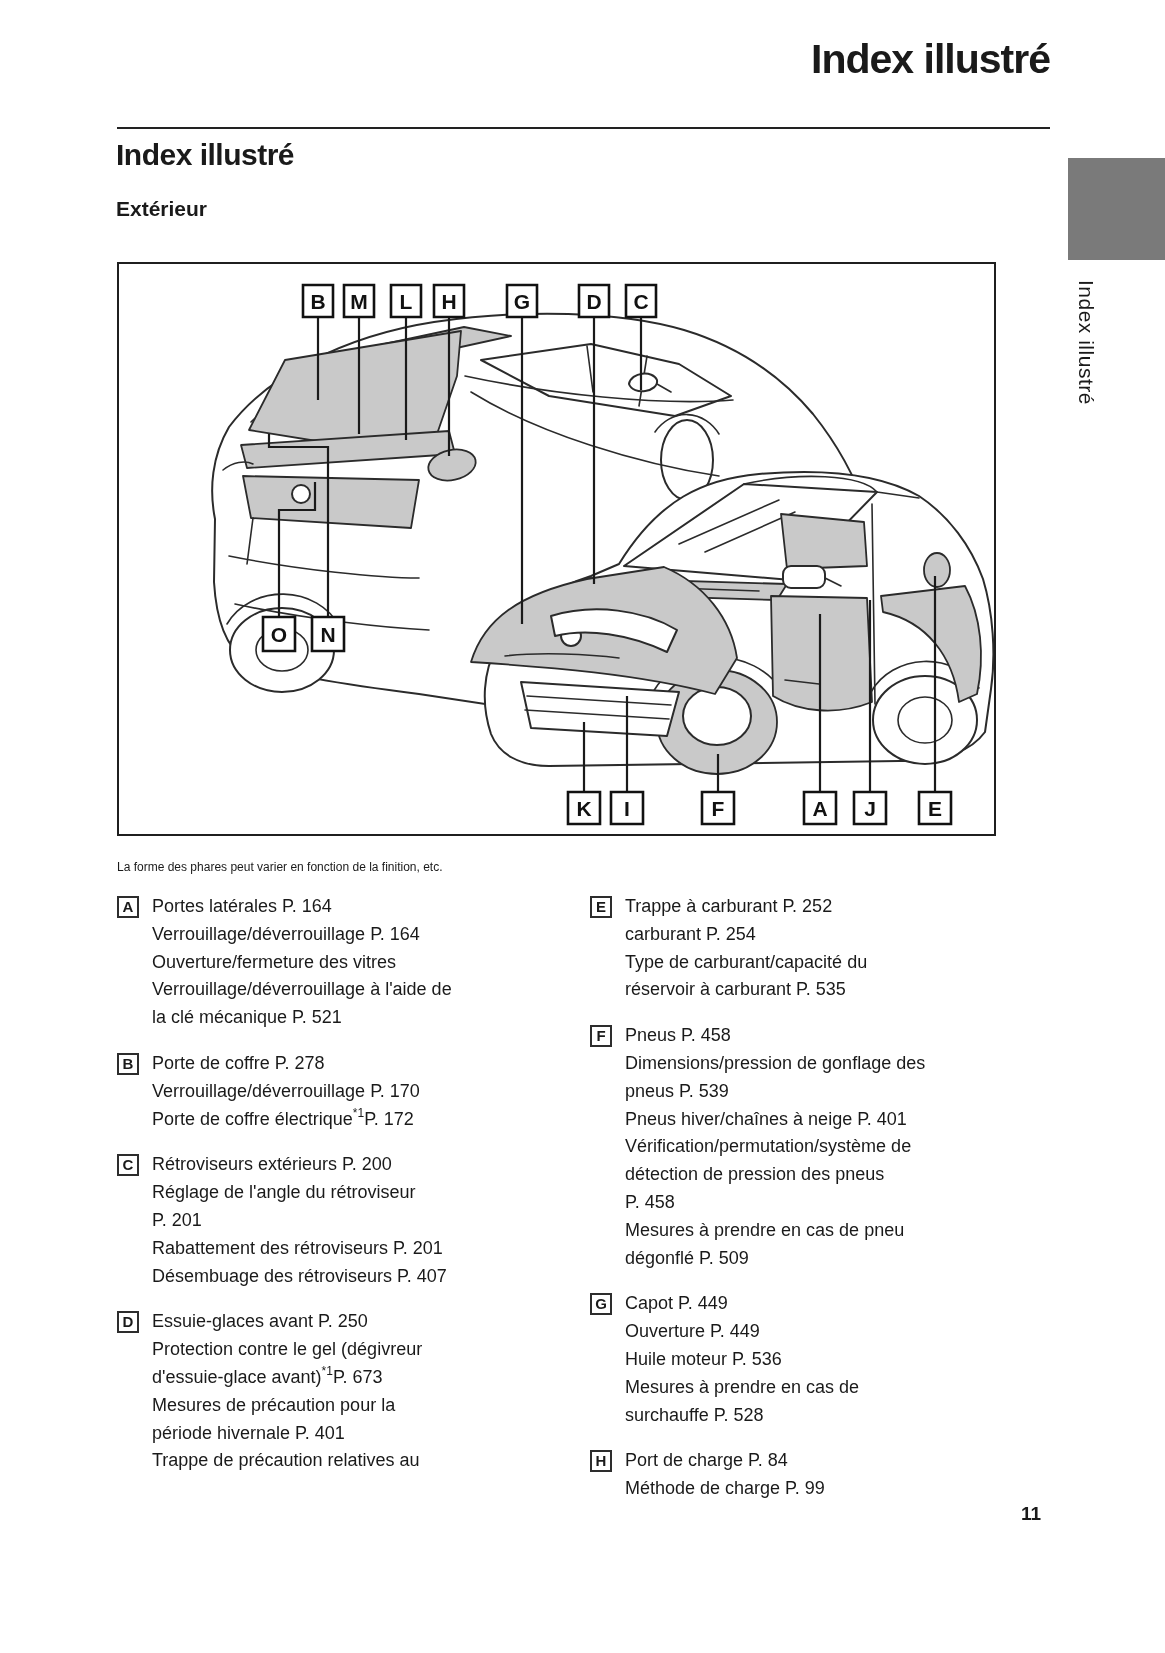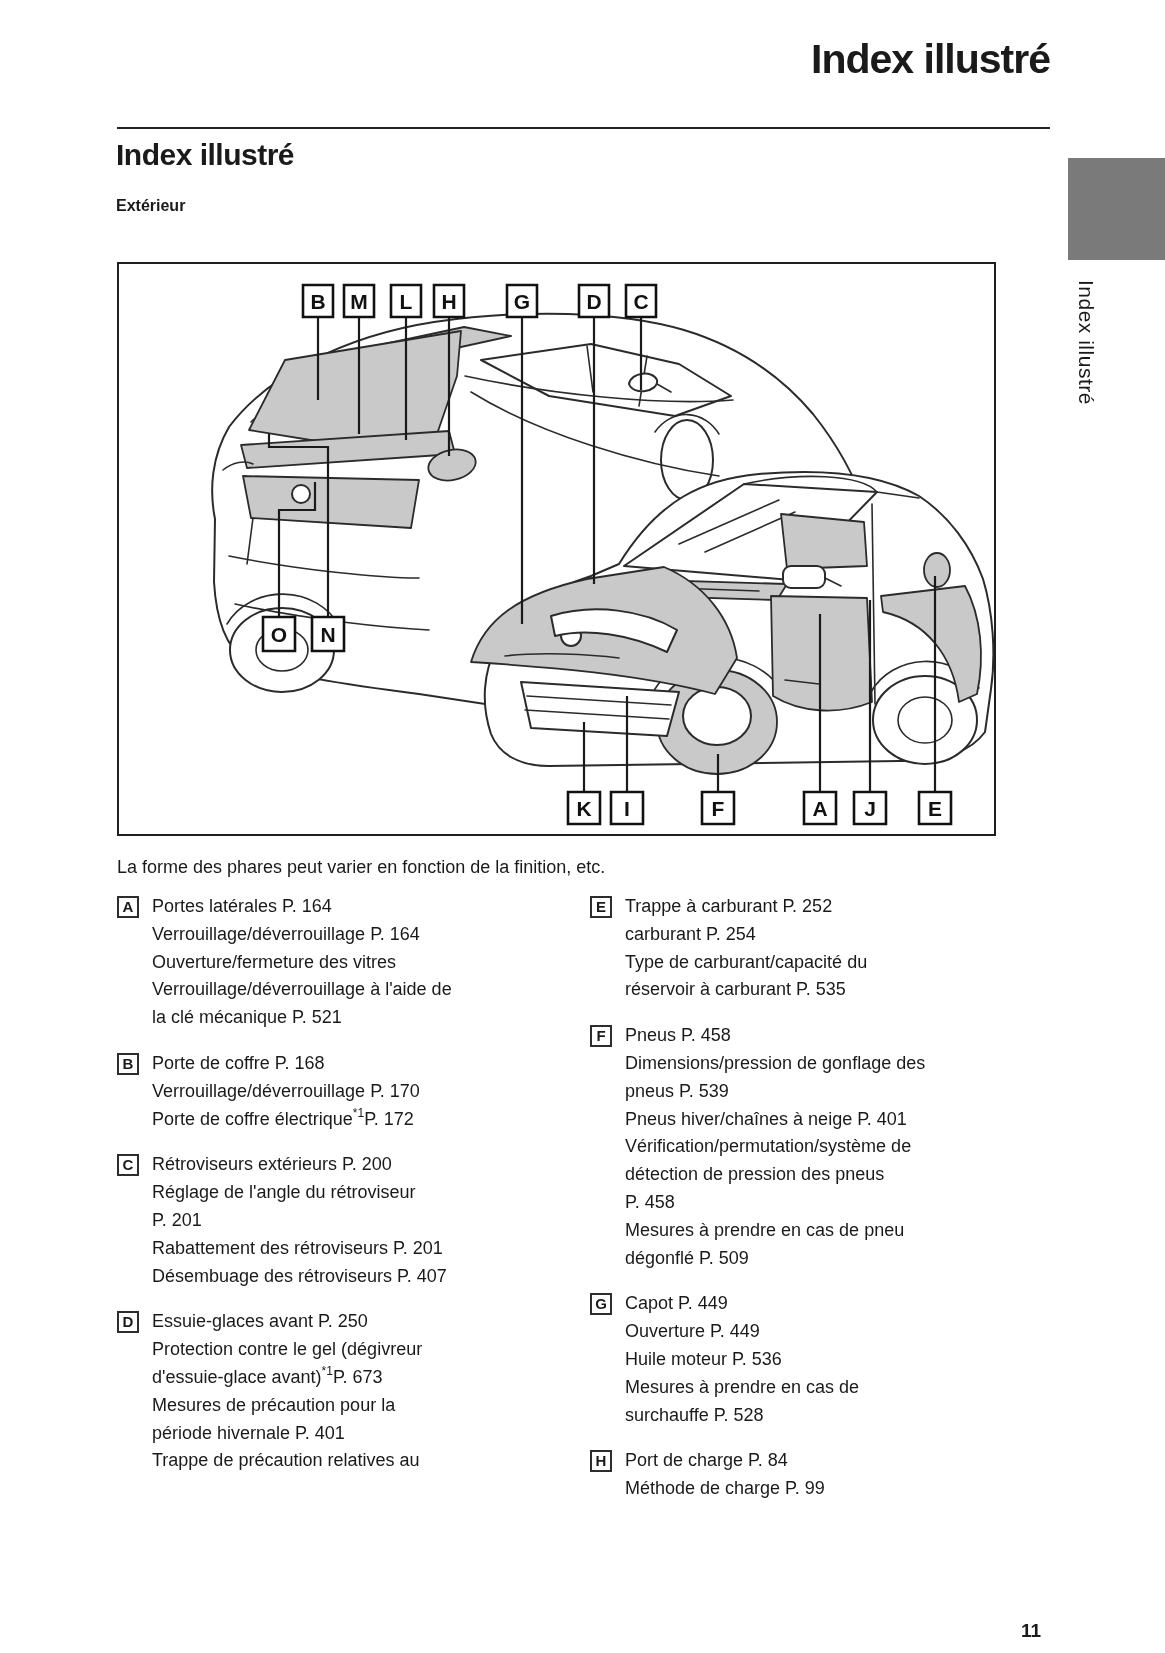--- a/index.html
+++ b/index.html
@@ -21,58 +21,58 @@
   .header-rule{
     position:absolute;left:117px;top:127px;width:933px;height:2px;
     background:#222;
   }
   .section-title{
     position:absolute;left:116px;top:138px;
     font-size:30px;font-weight:700;letter-spacing:-0.5px;
   }
   .section-subtitle{
     position:absolute;left:116px;top:197px;
-    font-size:16px;font-weight:700;
+    font-size:21px;font-weight:700;
   }
   .side-tab{
     position:absolute;left:1068px;top:158px;width:97px;height:102px;
     background:var(--tab_gray);
   }
   .side-label{
     position:absolute;left:1074px;top:280px;height:170px;
     writing-mode:vertical-rl;
     font-size:21px;font-weight:400;letter-spacing:0.5px;
   }
   .figure{
     position:absolute;left:117px;top:262px;width:879px;height:574px;
     border:2px solid #1f1f1f;background:#fff;
   }
   .figure svg{display:block;width:875px;height:570px;}
   .figure-caption{
     position:absolute;left:117px;top:855px;width:900px;
-    font-size:18px;line-height:24px;
+    font-size:12px;line-height:24px;
   }
   .index-columns{
     position:absolute;left:117px;top:893px;width:879px;
     display:flex;gap:17px;align-items:flex-start;
   }
   .col-left{width:456px;flex:0 0 456px;}
   .col-right{flex:1;}
   .entry{margin-bottom:18px;font-size:18px;line-height:27.8px;}
   .entry-title{display:flex;align-items:flex-start;}
   .letter-box{
     flex:0 0 22px;width:22px;height:22px;margin-top:3px;margin-right:13px;
     border:2px solid #2d2d2d;
     font-size:15px;font-weight:700;line-height:18px;text-align:center;
   }
   .entry-title .t{flex:1;}
   .ln{padding-left:35px;}
   sup.fn{font-size:12px;line-height:0;position:relative;top:-1px;}
   .page-number{
-    position:absolute;left:1021px;top:1620px;
+    position:absolute;left:1021px;top:1503px;
     font-size:19px;font-weight:700;
   }
   
   .lineart path,.lineart polyline,.lineart ellipse,.lineart circle,.lineart line,.lineart rect{
     vector-effect:non-scaling-stroke;
   }
   .outline{fill:#ffffff;stroke:#2b2b2b;stroke-width:2;stroke-linejoin:round;}
   .shade{fill:var(--panel_shade);stroke:#2b2b2b;stroke-width:1.8;stroke-linejoin:round;}
   .detail{fill:none;stroke:#2b2b2b;stroke-width:1.6;stroke-linejoin:round;stroke-linecap:round;}
   .leader{fill:none;stroke:#1a1a1a;stroke-width:2.2;}
@@ -306,21 +306,21 @@
       </div>
       <div class="ln">Verrouillage/déverrouillage P. 164</div>
       <div class="ln">Ouverture/fermeture des vitres</div>
       <div class="ln">Verrouillage/déverrouillage à l'aide de</div>
       <div class="ln">la clé mécanique P. 521</div>
     </div>
 
     <div class="entry">
       <div class="entry-title">
         <div class="letter-box">B</div>
-        <div class="t">Porte de coffre P. 168</div>
+        <div class="t">Porte de coffre P. 278</div>
       </div>
       <div class="ln">Verrouillage/déverrouillage P. 170</div>
       <div class="ln"><span>Porte de coffre électrique</span><sup class="fn">*1</sup><span>P. 172</span></div>
     </div>
 
     <div class="entry">
       <div class="entry-title">
         <div class="letter-box">C</div>
         <div class="t">Rétroviseurs extérieurs P. 200</div>
       </div>

